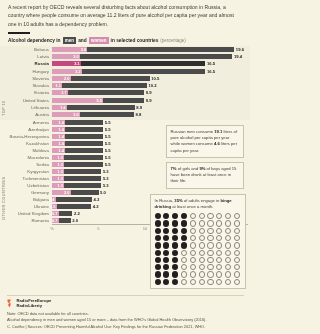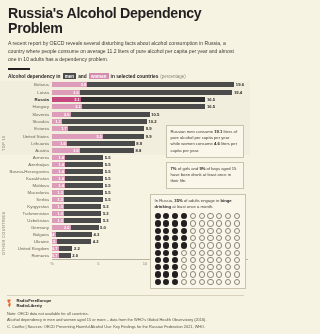--- a/index.html
+++ b/index.html
@@ -101,21 +101,20 @@
   .brand-txt { font-size: 4.2px; font-weight: bold; color: #231f20; line-height: 1.25; }
   .note { font-size: 3.9px; color: #56513f; line-height: 1.62; }
   .divider { height: 0.6px; background: #d8d2bd; margin: 2px 0 2.5px 0; }
 </style>
 </head>
 <body>
 
 <div id="root">
 
   <div>
-    <div class="title">Russia's Alcohol Dependency Problem</div>
     <div class="subtitle">A recent report by OECD reveals several disturbing facts about alcohol consumption in Russia, a country where people consume on average 11.2 liters of pure alcohol per capita per year and almost one in 10 adults has a dependency problem.</div>
     <div class="rule"></div>
   </div>
 
   <div class="chart-head">
     <span>Alcohol dependency in</span>
     <span class="chip men">men</span>
     <span>and</span>
     <span class="chip women">women</span>
     <span>in selected countries</span>

